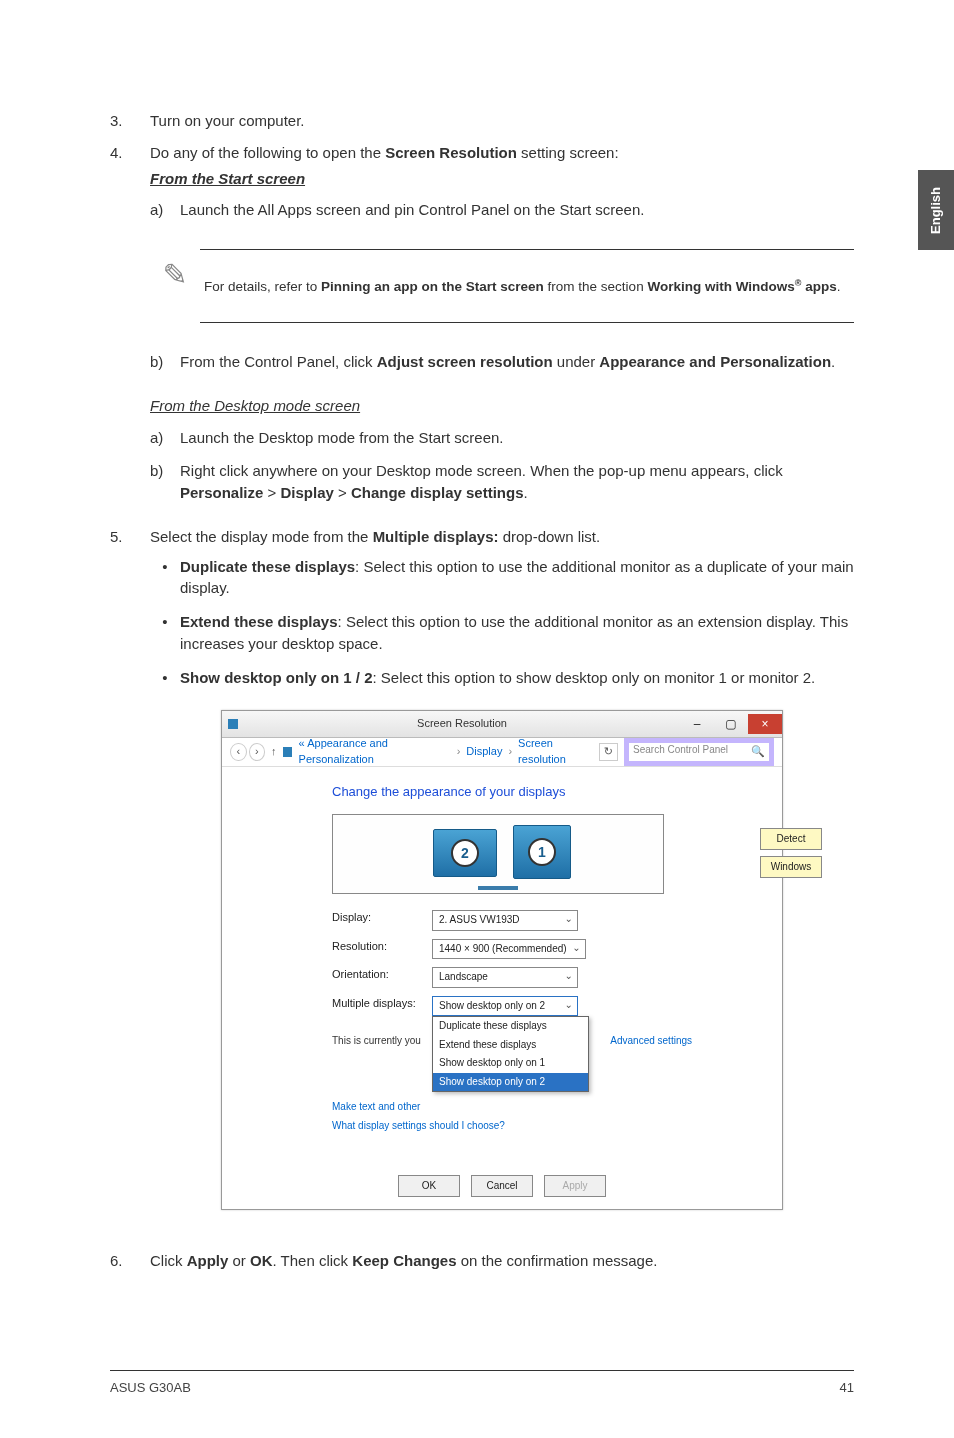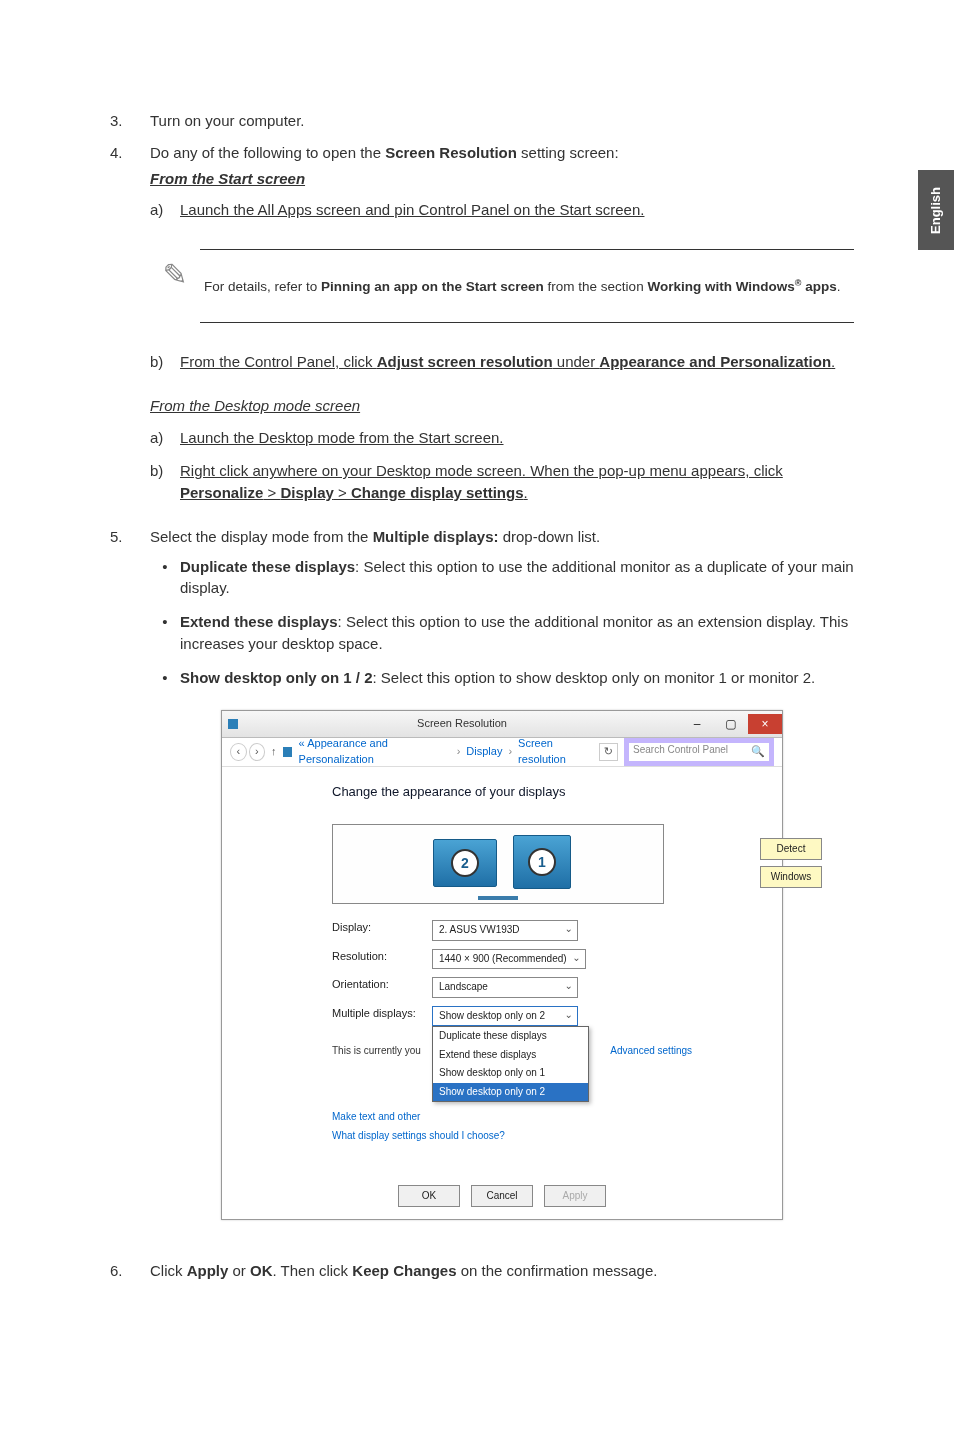--- a/index.html
+++ b/index.html
@@ -54,21 +54,21 @@
   ol.top > li > .body {
     flex: 1;
     font-size: 15px;
   }
   .bold { font-weight: bold; }
   .italic-under { font-style: italic; text-decoration: underline; font-weight: bold; }
   .italic-under2 { font-style: italic; text-decoration: underline; }
   .sub-list { margin-top: 10px; }
   .sub-item { display: flex; margin-bottom: 12px; }
   .sub-item .lab { width: 30px; flex-shrink: 0; }
-  .sub-item .txt { flex: 1; text-decoration: underline; }
+  .sub-item .txt { flex: 1; }
   .bullet-list { margin-top: 8px; }
   .bullet-item { display: flex; margin-bottom: 12px; }
   .bullet-item .dot { width: 30px; flex-shrink: 0; text-align: center; }
   .bullet-item .txt { flex: 1; margin-left: 0; }
   .note-box {
     display: flex;
     margin: 28px 0 28px 0;
     align-items: flex-start;
   }
   .note-icon {
@@ -125,21 +125,21 @@
   .shot .navbar .spacer { flex:1; }
   .shot .navbar .search {
     border:5px solid #c4b5fd; height:18px; width:130px; padding:0 18px 0 4px;
     font-size:10px; color:#888; position:relative;
   }
   .shot .navbar .mag { position:absolute; right:4px; top:1px; font-size:11px; }
   .shot .content {
     padding: 16px 40px 30px 110px;
   }
   .shot .heading {
-    color: #0f172a; font-size:13px; margin-bottom:22px;
+    color: #1d4ed8; font-size:13px; margin-bottom:12px;
   }
   .shot .monitorzone {
     border:1px solid #888;
     height: 78px;
     width: 330px;
     position:relative;
     margin-bottom: 16px;
     background:#fefefe;
   }
   .shot .mon {
@@ -366,13 +366,17 @@
     </li>
 
     <li>
       <div class="num">6.</div>
       <div class="body">
         <span>Click </span><span class="bold">Apply</span><span> or </span><span class="bold">OK</span><span>. Then click </span><span class="bold">Keep Changes</span><span> on the confirmation message.</span>
       </div>
     </li>
   </ol>
 
+  <div class="footer">
+    <span>ASUS G30AB</span>
+    <span>41</span>
+  </div>
 </div>
 
 </body></html>

